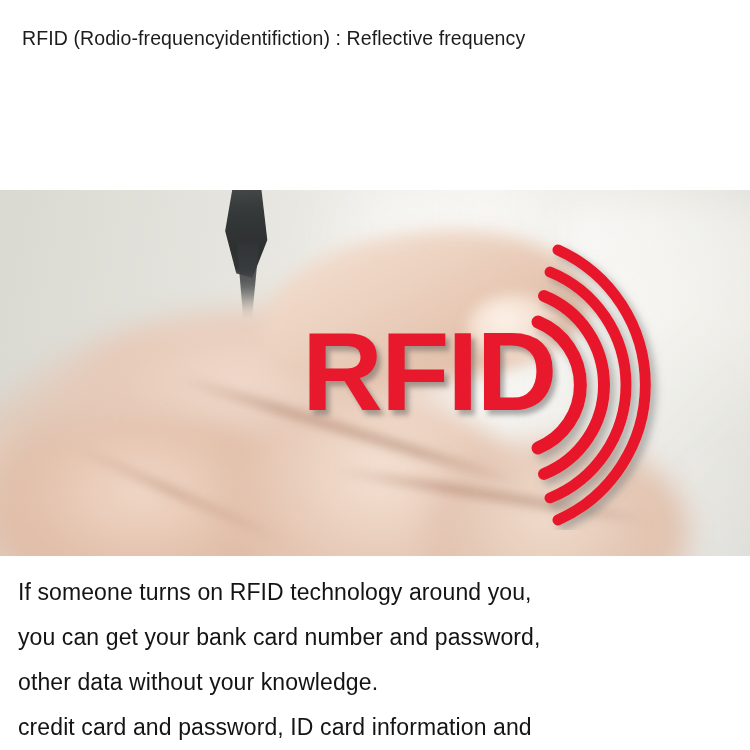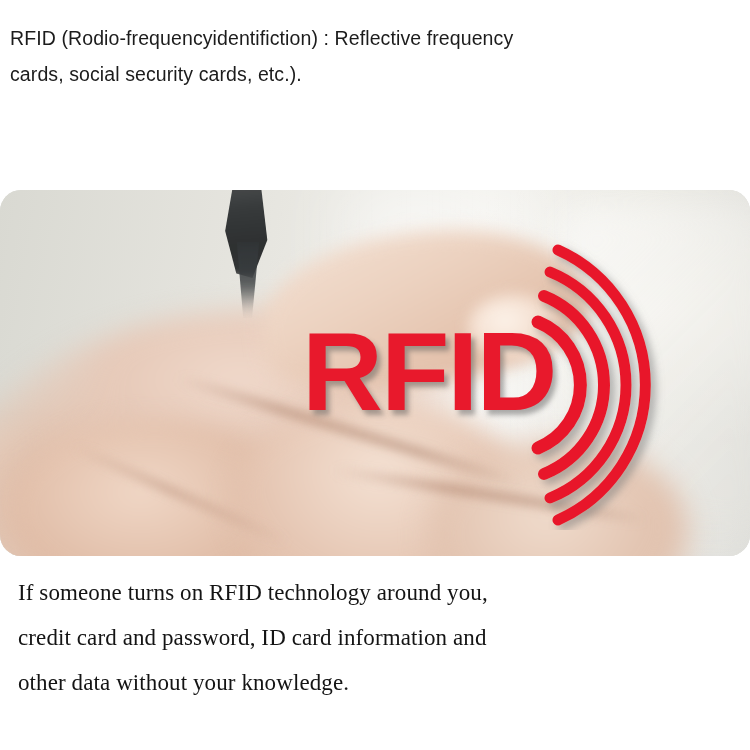--- a/index.html
+++ b/index.html
@@ -21,40 +21,39 @@
 
   
   .text-block-top {
     position: absolute;
     left: 0;
     top: 0;
     width: 750px;
     height: 190px;
     background: #ffffff;
     box-sizing: border-box;
-    padding: 20px 20px 0 10px;
+    padding: 20px 20px 0 22px;
   }
   .text-block-top .line {
     font-size: 19.5px;
     line-height: 36px;
     color: #1c1c1c;
     white-space: nowrap;
     letter-spacing: 0.1px;
   }
 
   
   .photo {
     position: absolute;
     left: 0;
     top: 190px;
     width: 750px;
     height: 366px;
     overflow: hidden;
     background: #dcdcd6;
-    border-radius: 21px;
   }
   
   .ph-bg {
     position: absolute;
     inset: 0;
     background:
       radial-gradient(ellipse 360px 200px at 640px 120px, #f6f5f1 0%, rgba(246,245,241,0) 70%),
       radial-gradient(ellipse 300px 260px at 560px 300px, #efeeea 0%, rgba(239,238,234,0) 72%),
       linear-gradient(100deg, #d9d9d2 0%, #e6e5df 32%, #f2f1ec 60%, #ebeae4 80%, #dededa 100%);
   }
@@ -212,38 +211,36 @@
   
   .text-block-bottom {
     position: absolute;
     left: 0;
     top: 556px;
     width: 750px;
     height: 194px;
     background: #ffffff;
     box-sizing: border-box;
     padding: 14px 16px 0 18px;
-    font-family: Liberation Serif, serif;
   }
   .text-block-bottom .line {
     font-size: 23px;
     line-height: 45px;
     color: #141414;
     white-space: nowrap;
     letter-spacing: 0.1px;
   }
 </style>
 </head>
 <body>
 
 <div id="page">
 
   <div class="text-block-top">
     <div class="line">RFID (Rodio-frequencyidentifiction) : Reflective frequency</div>
-    <div class="line">cards, social security cards, etc.).</div>
   </div>
 
   <div class="photo">
     <div class="ph-bg"></div>
     <div class="ph-panel"></div>
     <div class="ph-band"></div>
     <div class="ph-tie"></div>
     <div class="ph-tie2"></div>
     <div class="ph-wall-l"></div>
     <div class="ph-hand"></div>
@@ -269,17 +266,18 @@
           <path d="M 24 56 A 96 96 0 0 1 24 234" stroke-width="12"></path>
           <path d="M 30 32 A 122 122 0 0 1 30 258" stroke-width="11"></path>
           <path d="M 38 10 A 148 148 0 0 1 38 280" stroke-width="11"></path>
         </g>
       </svg>
     </div>
   </div>
 
   <div class="text-block-bottom">
     <div class="line">If someone turns on RFID technology around you,</div>
+    <div class="line">you can get your bank card number and password,</div>
+    <div class="line">other data without your knowledge.</div>
     <div class="line">credit card and password, ID card information and</div>
-    <div class="line">other data without your knowledge.</div>
   </div>
 
 </div>
 
 </body></html>

